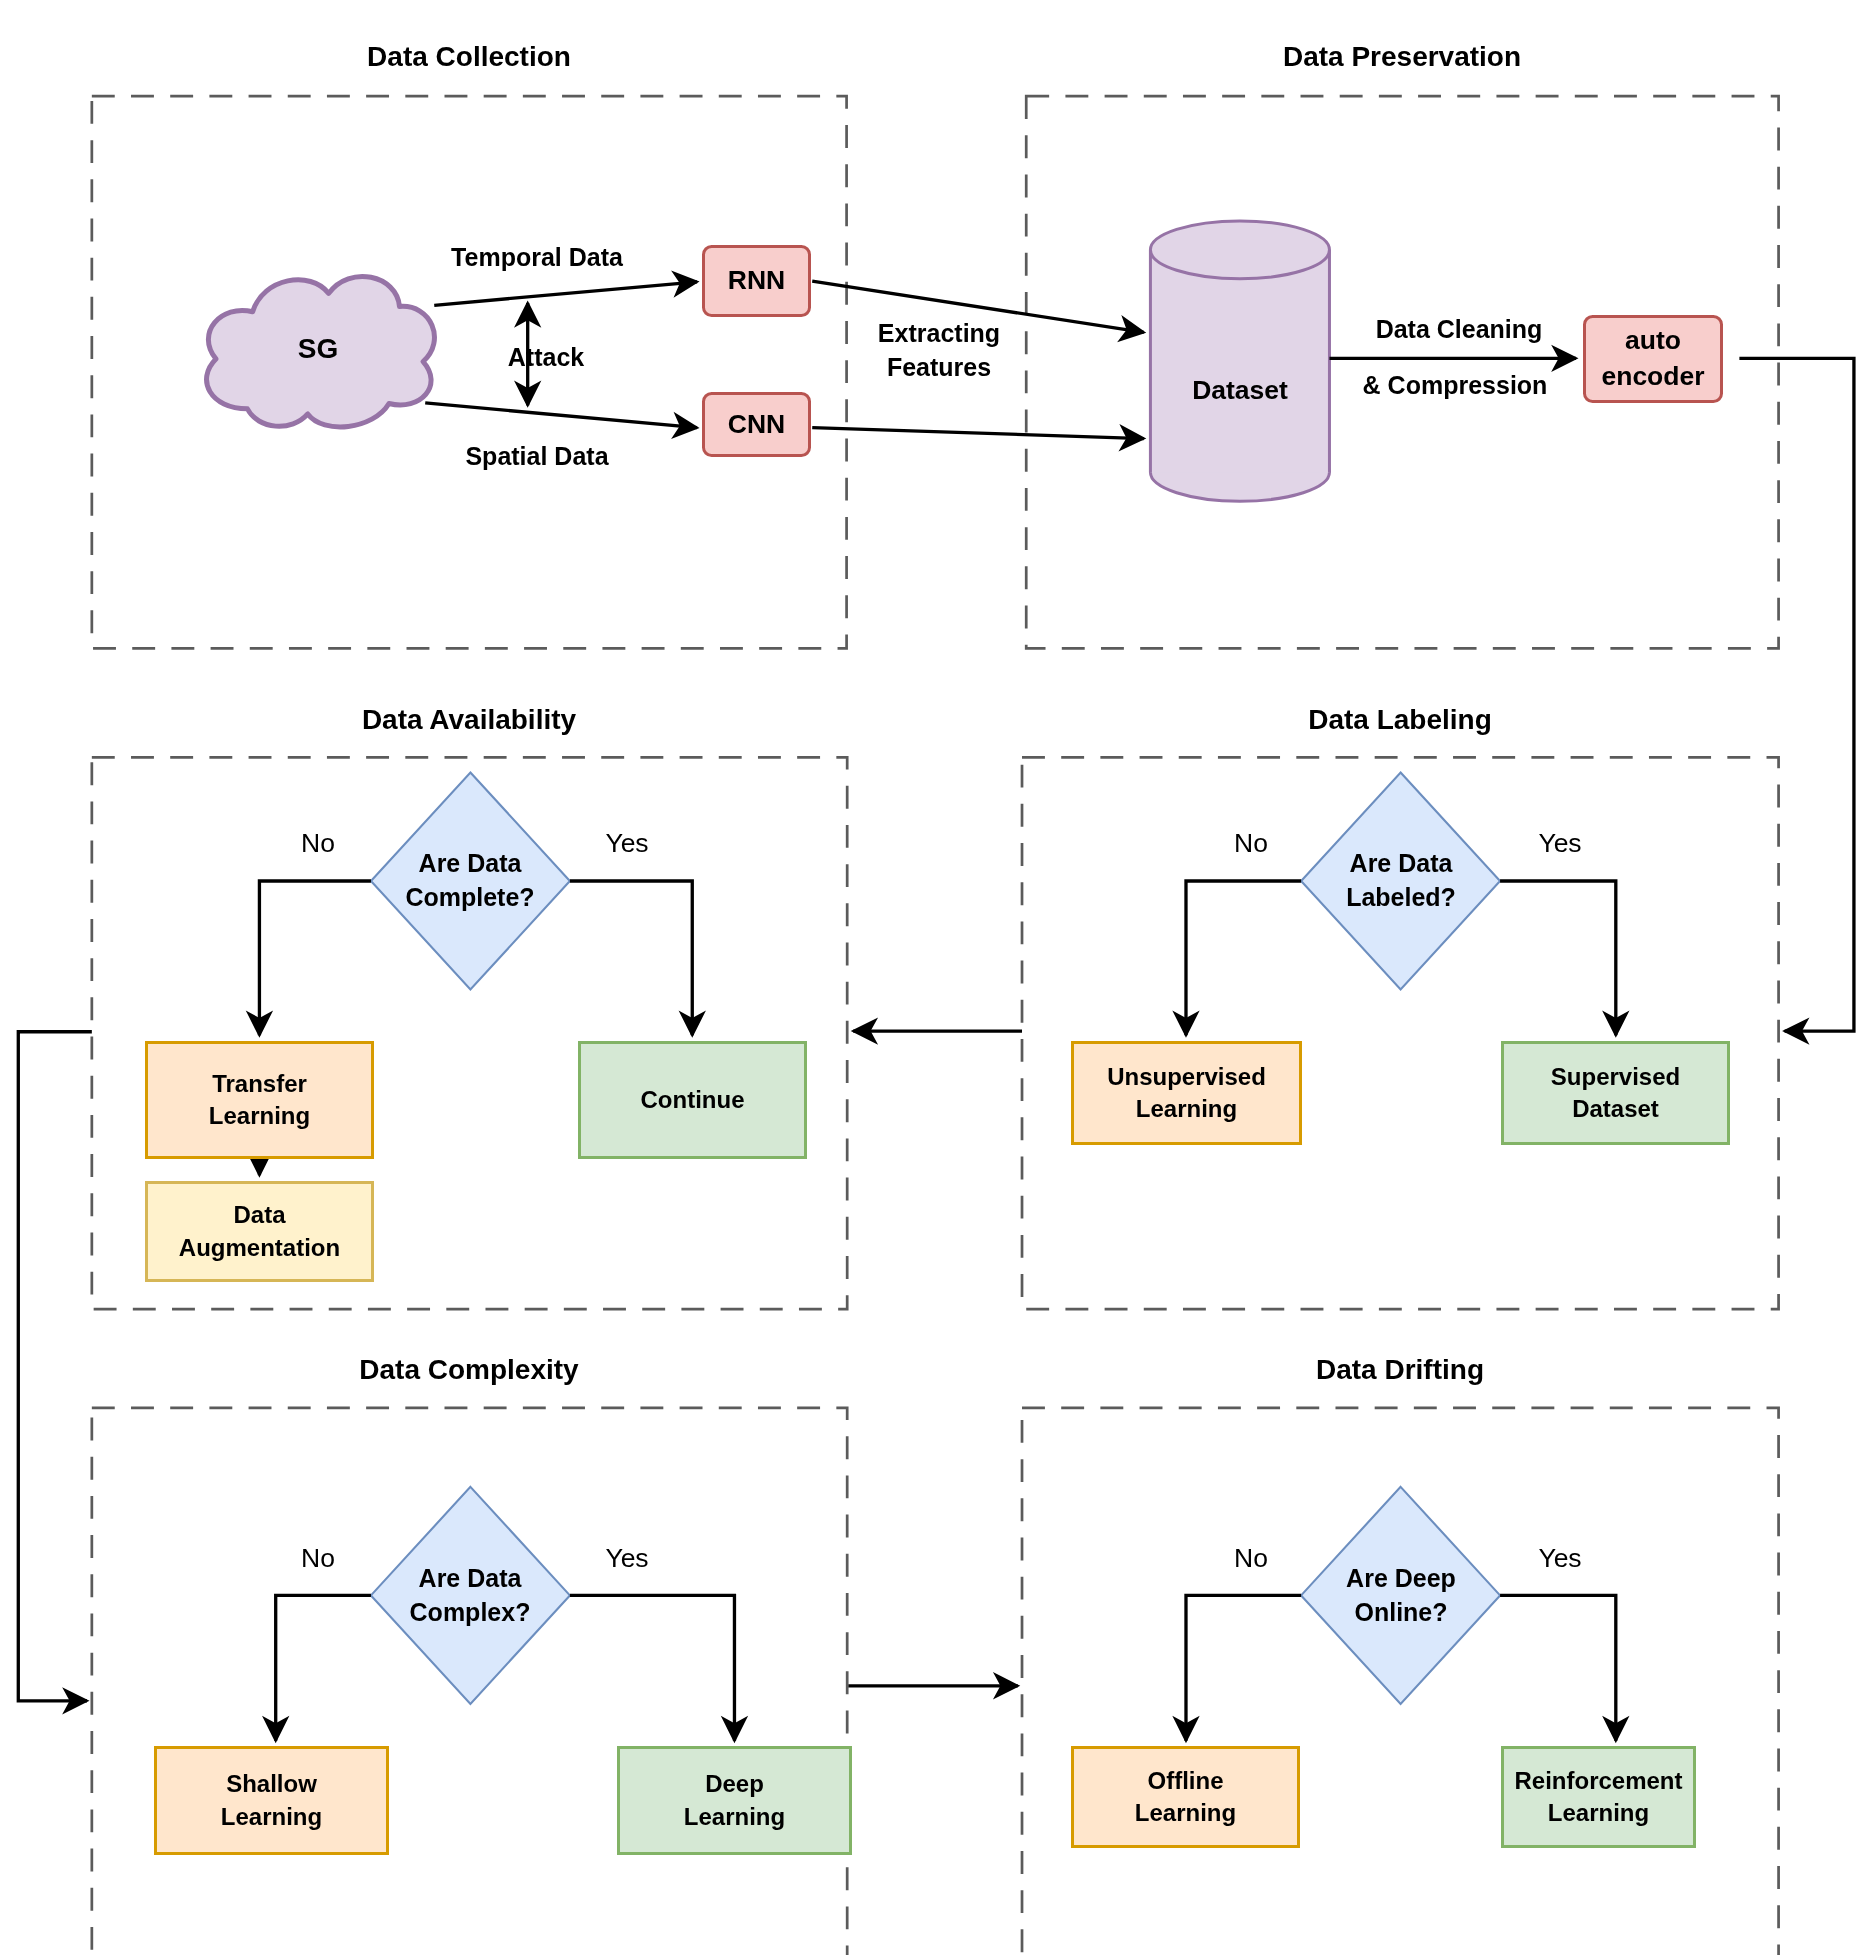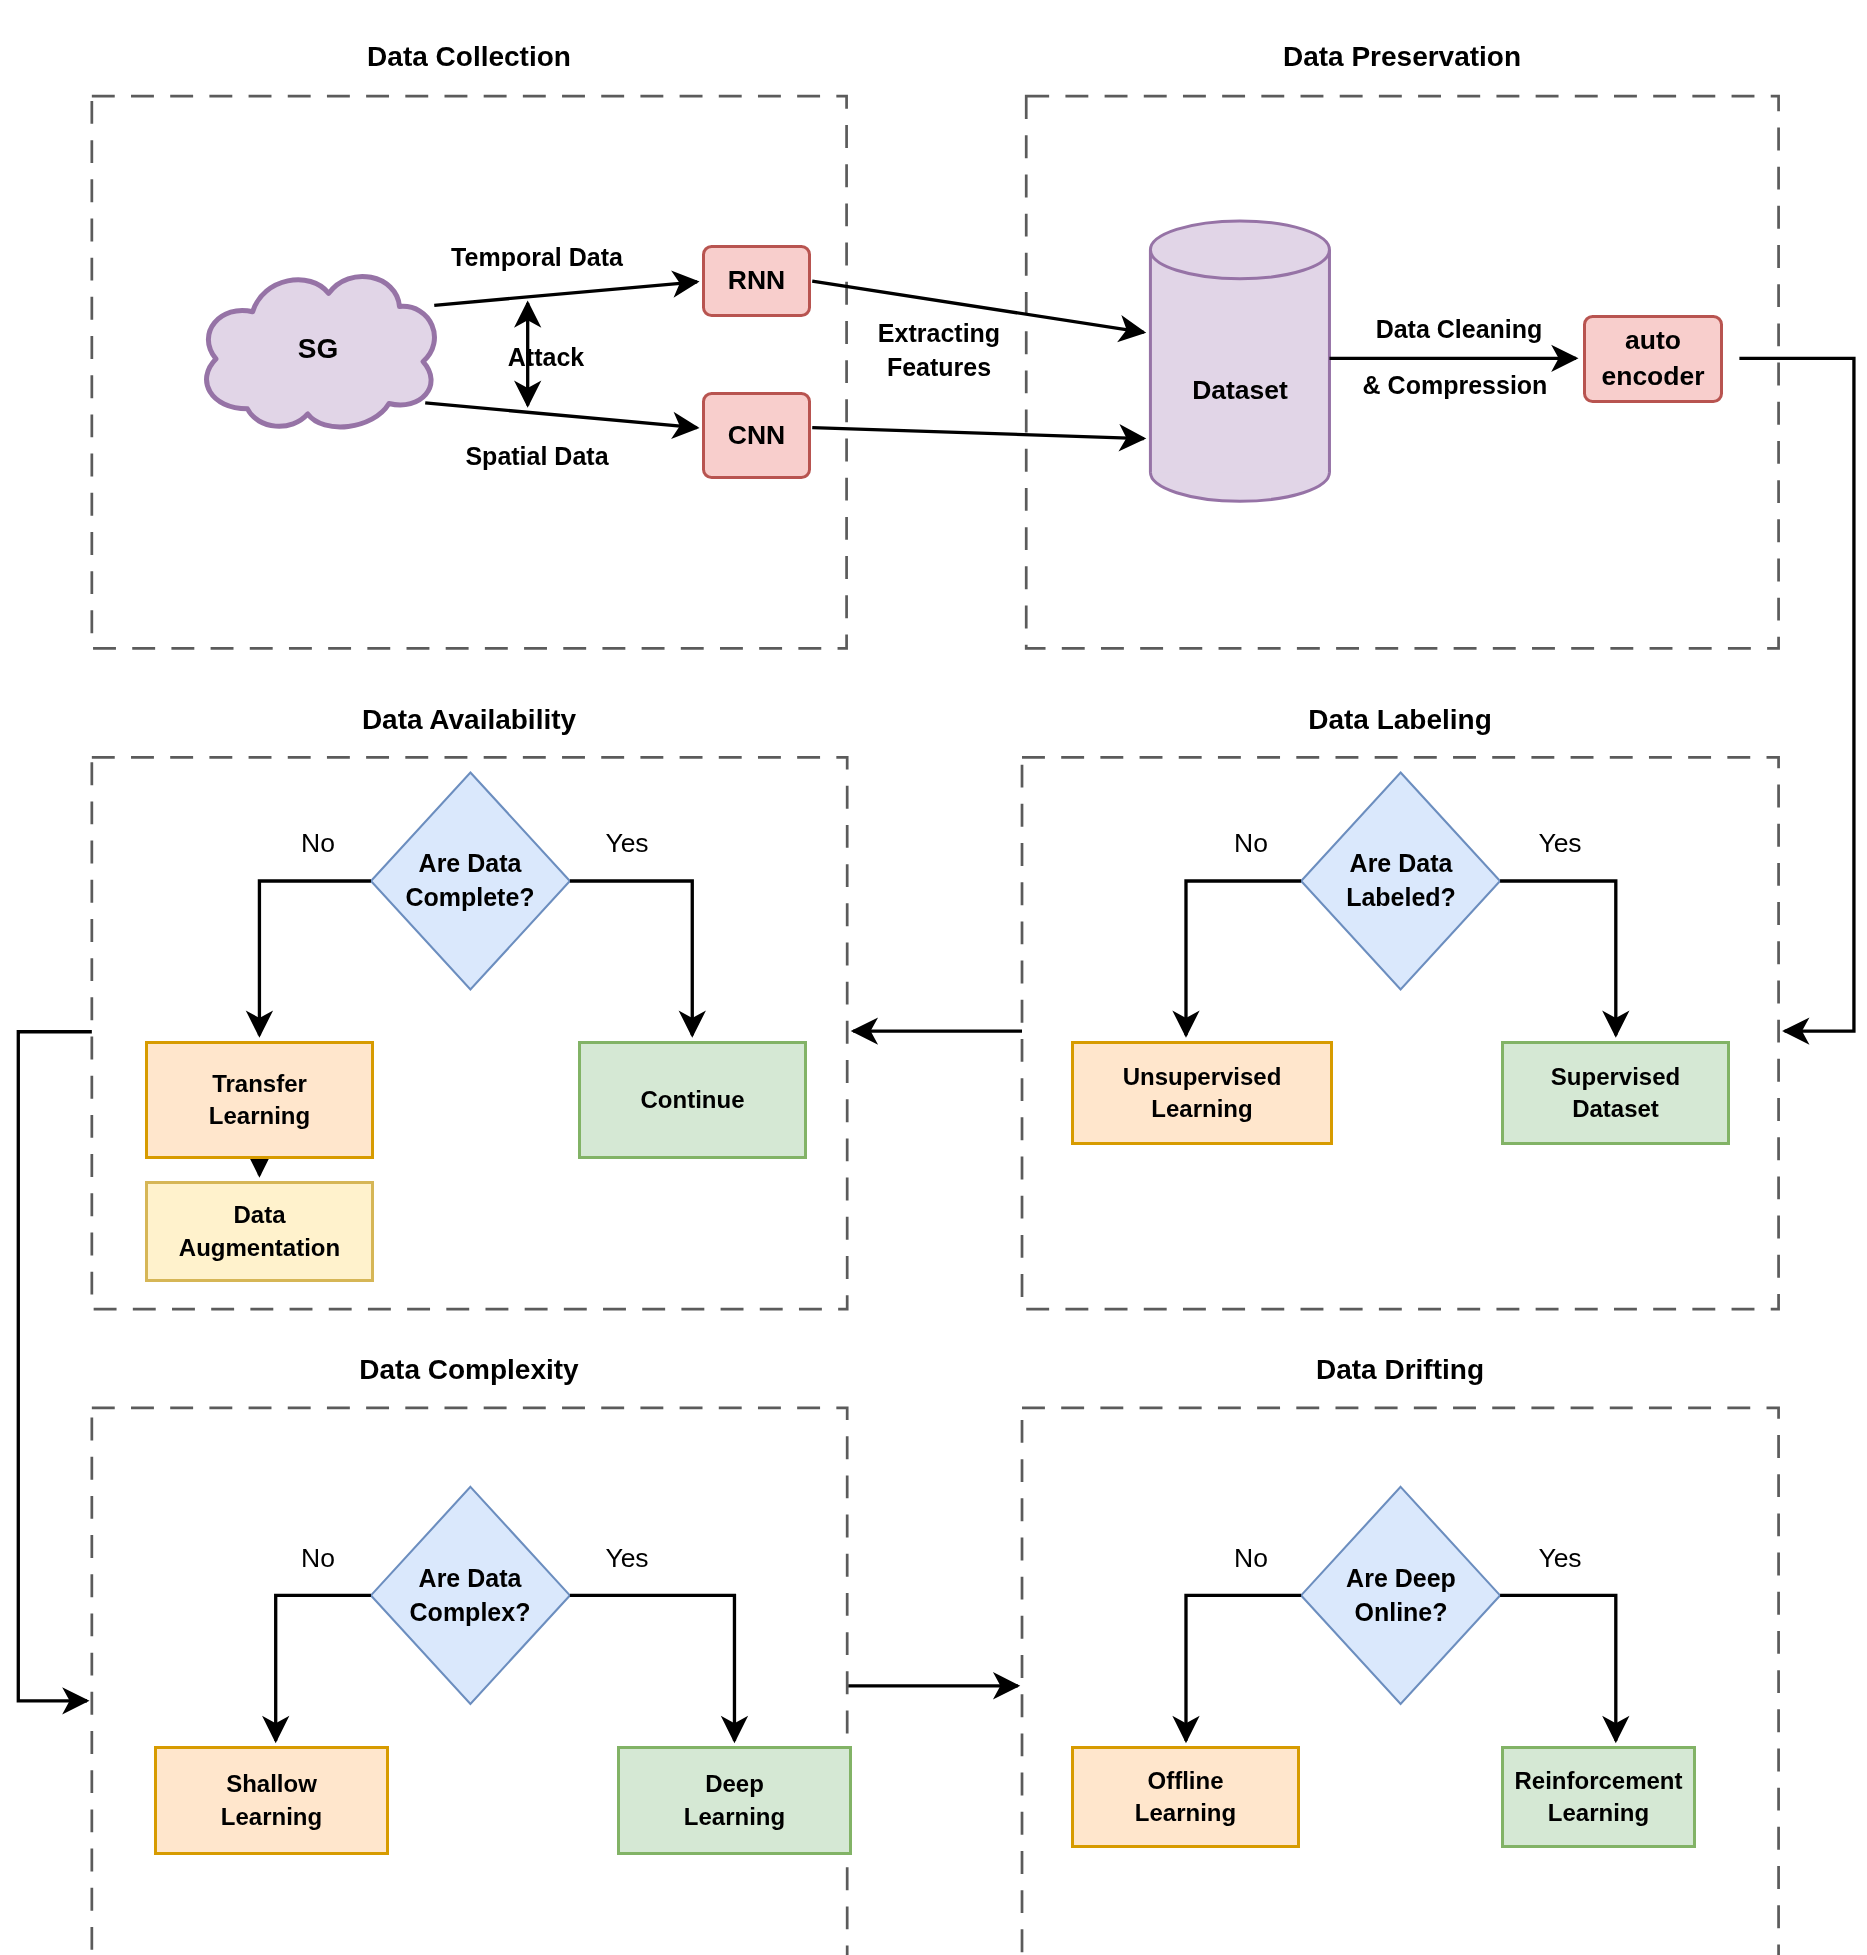--- a/index.html
+++ b/index.html
@@ -86,21 +86,21 @@
   <div class="lbl ctr title" style="left:1400px;top:1342px">Data Drifting</div>
 
   <div class="lbl ctr free-node" style="left:318px;top:321px">SG</div>
   <div class="lbl ctr edge-lbl" style="left:537px;top:229px">Temporal Data</div>
   <div class="lbl ctr edge-lbl" style="left:546px;top:329px">Attack</div>
   <div class="lbl ctr edge-lbl" style="left:537px;top:428px">Spatial Data</div>
 
   <div class="node-box pink" style="left:702px;top:217px;width:109px;height:72px">
     <span>RNN</span>
   </div>
-  <div class="node-box pink" style="left:702px;top:364px;width:109px;height:87px">
+  <div class="node-box pink" style="left:702px;top:364px;width:109px;height:65px">
     <span>CNN</span>
   </div>
 
   <div class="lbl ctr dec-lbl" style="left:939px;top:323px;width:157px">Extracting Features</div>
 
   <div class="lbl ctr edge-lbl" style="left:1240px;top:362px;font-size:26.5px">Dataset</div>
   <div class="lbl ctr edge-lbl" style="left:1459px;top:301px">Data Cleaning</div>
   <div class="lbl ctr edge-lbl" style="left:1455px;top:357px">&amp; Compression</div>
   <div class="node-box pink" style="left:1583px;top:287px;width:140px;height:88px">
     <span style="max-width:109px">auto encoder</span>
@@ -115,21 +115,21 @@
   <div class="node-box green" style="left:578px;top:1013px;width:229px;height:118px">
     <span>Continue</span>
   </div>
   <div class="node-box yellow" style="left:145px;top:1153px;width:229px;height:101px">
     <span style="max-width:181px">Data Augmentation</span>
   </div>
 
   <div class="lbl ctr dec-lbl" style="left:1401px;top:853px;width:157px">Are Data Labeled?</div>
   <div class="lbl ctr branch-lbl" style="left:1251px;top:815px">No</div>
   <div class="lbl ctr branch-lbl" style="left:1560px;top:815px">Yes</div>
-  <div class="node-box orange" style="left:1071px;top:1013px;width:262px;height:104px">
+  <div class="node-box orange" style="left:1071px;top:1013px;width:231px;height:104px">
     <span style="max-width:187px">Unsupervised Learning</span>
   </div>
   <div class="node-box green" style="left:1501px;top:1013px;width:229px;height:104px">
     <span style="max-width:169px">Supervised Dataset</span>
   </div>
 
   <div class="lbl ctr dec-lbl" style="left:470px;top:1568px;width:157px">Are Data Complex?</div>
   <div class="lbl ctr branch-lbl" style="left:318px;top:1530px">No</div>
   <div class="lbl ctr branch-lbl" style="left:627px;top:1530px">Yes</div>
   <div class="node-box orange" style="left:154px;top:1718px;width:235px;height:109px">

